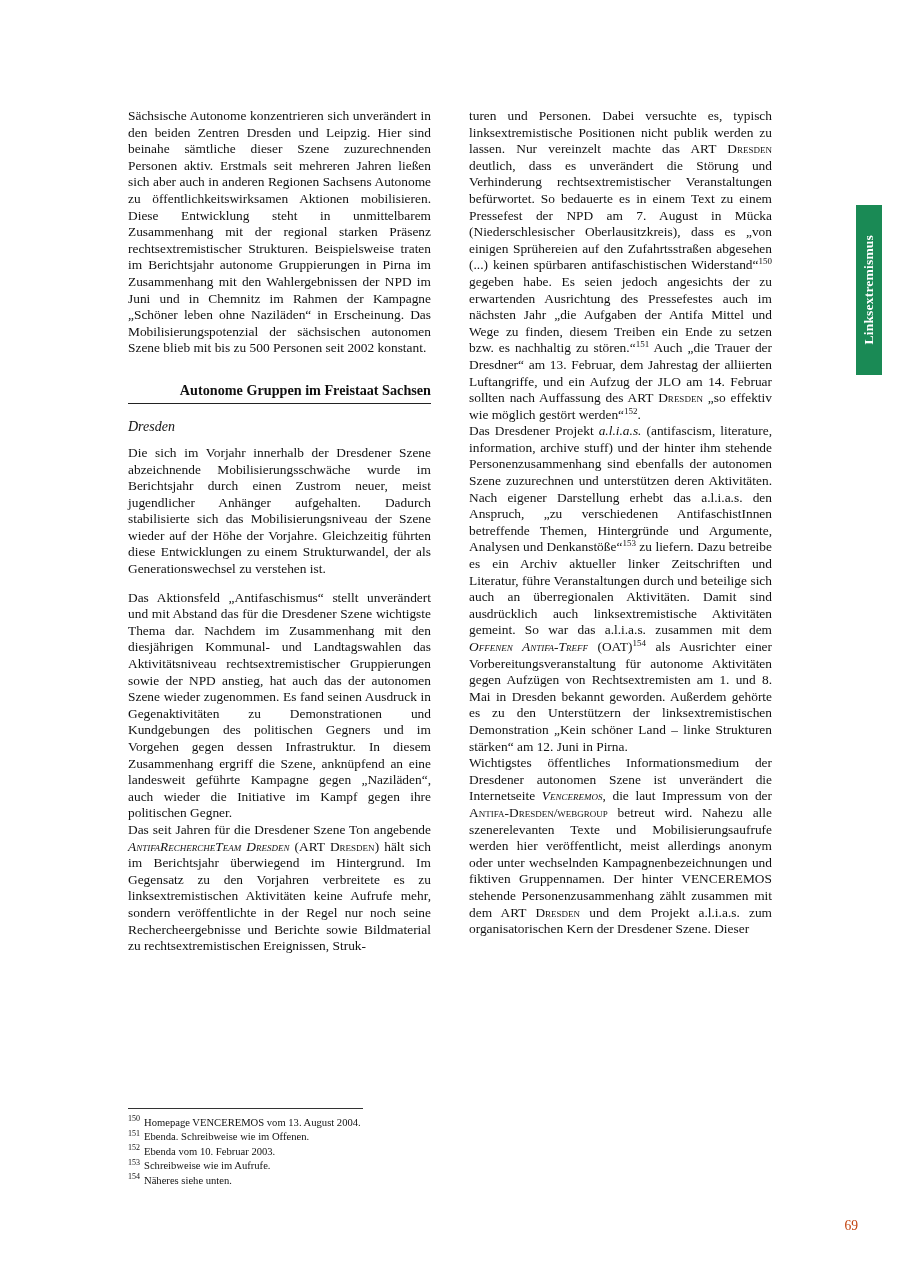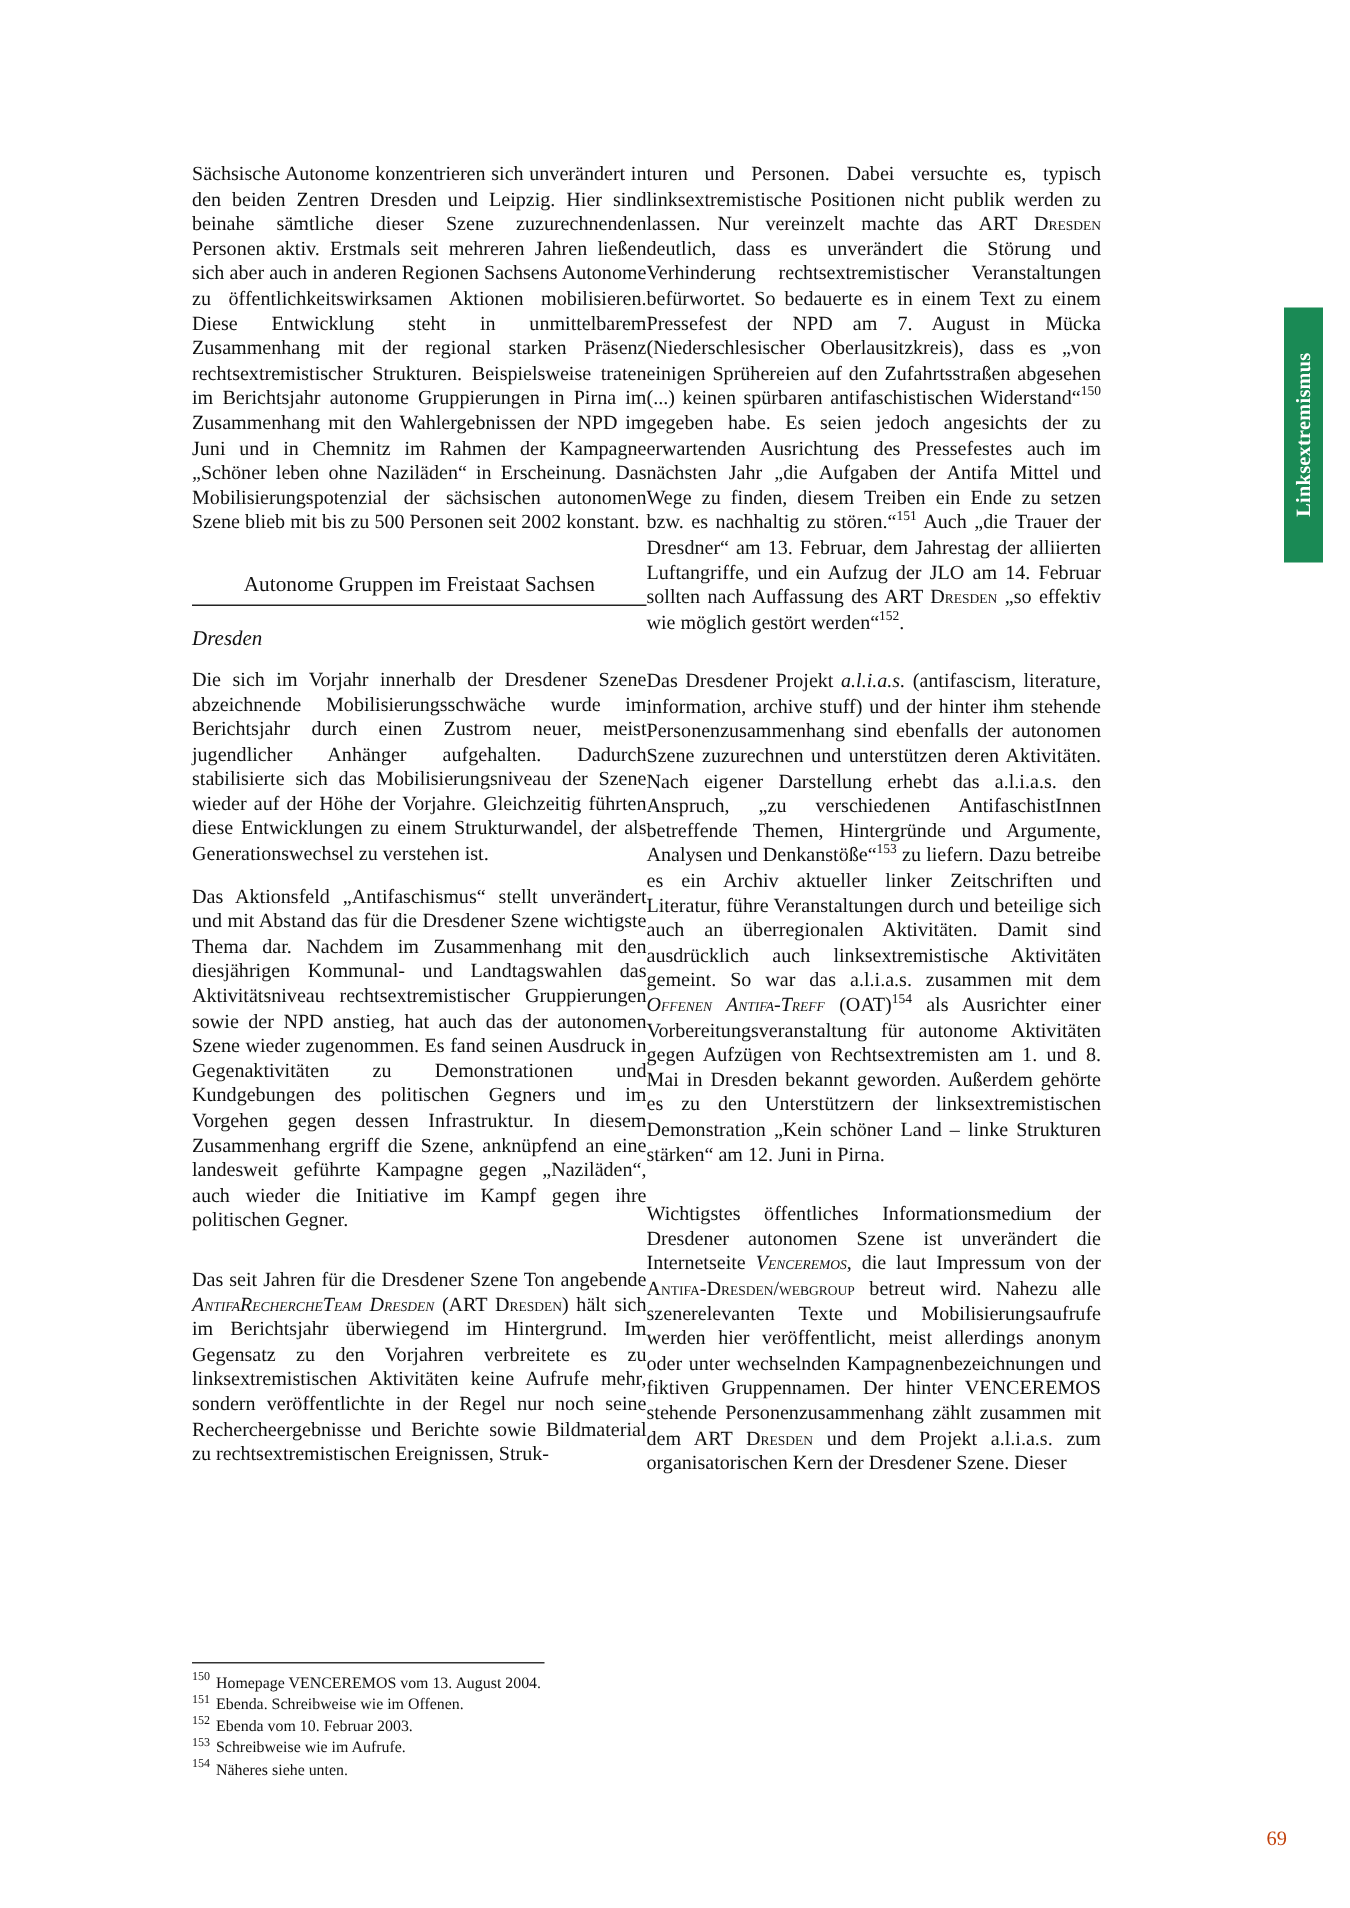--- a/index.html
+++ b/index.html
@@ -42,44 +42,45 @@
     text-orientation: mixed;
     transform: rotate(180deg);
     white-space: nowrap;
   }
   .columns {
     position: absolute;
     left: 128px;
     top: 108px;
     width: 644px;
     display: flex;
+    gap: 38px;
   }
   .col {
     width: 303px;
   }
   p {
     margin: 0 0 0 0;
     font-size: 13.4px;
     line-height: 16.6px;
     text-align: justify;
     text-justify: inter-word;
     hyphens: auto;
     -webkit-hyphens: auto;
   }
   p + p { margin-top: 12px; }
-  .gap { margin-top: 23px; }
+  .gap { margin-top: 0; }
   .h2 {
     font-family: "Liberation Serif", serif;
-    font-weight: normal;
+    font-weight: bold;
     font-size: 14.2px;
     line-height: 18px;
     margin-top: 24px;
     padding-bottom: 4px;
     border-bottom: 1px solid #222;
-    text-align: center;
+    text-align: right;
   }
   .h3 {
     font-family: "Liberation Serif", serif;
     font-style: italic;
     font-size: 14px;
     line-height: 18px;
     margin-top: 14px;
     margin-bottom: 9px;
     text-align: left;
   }

